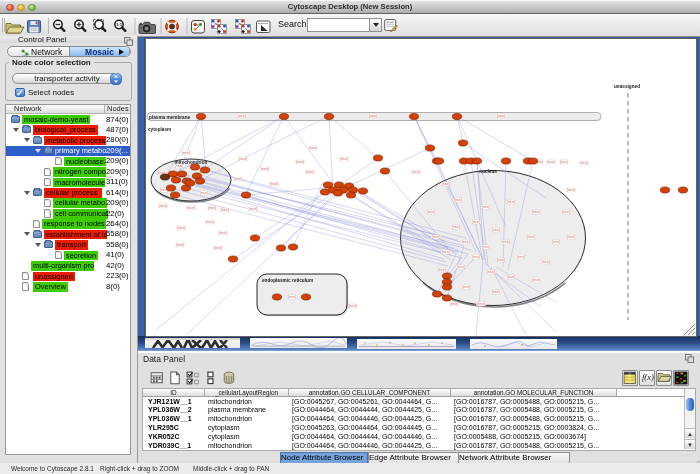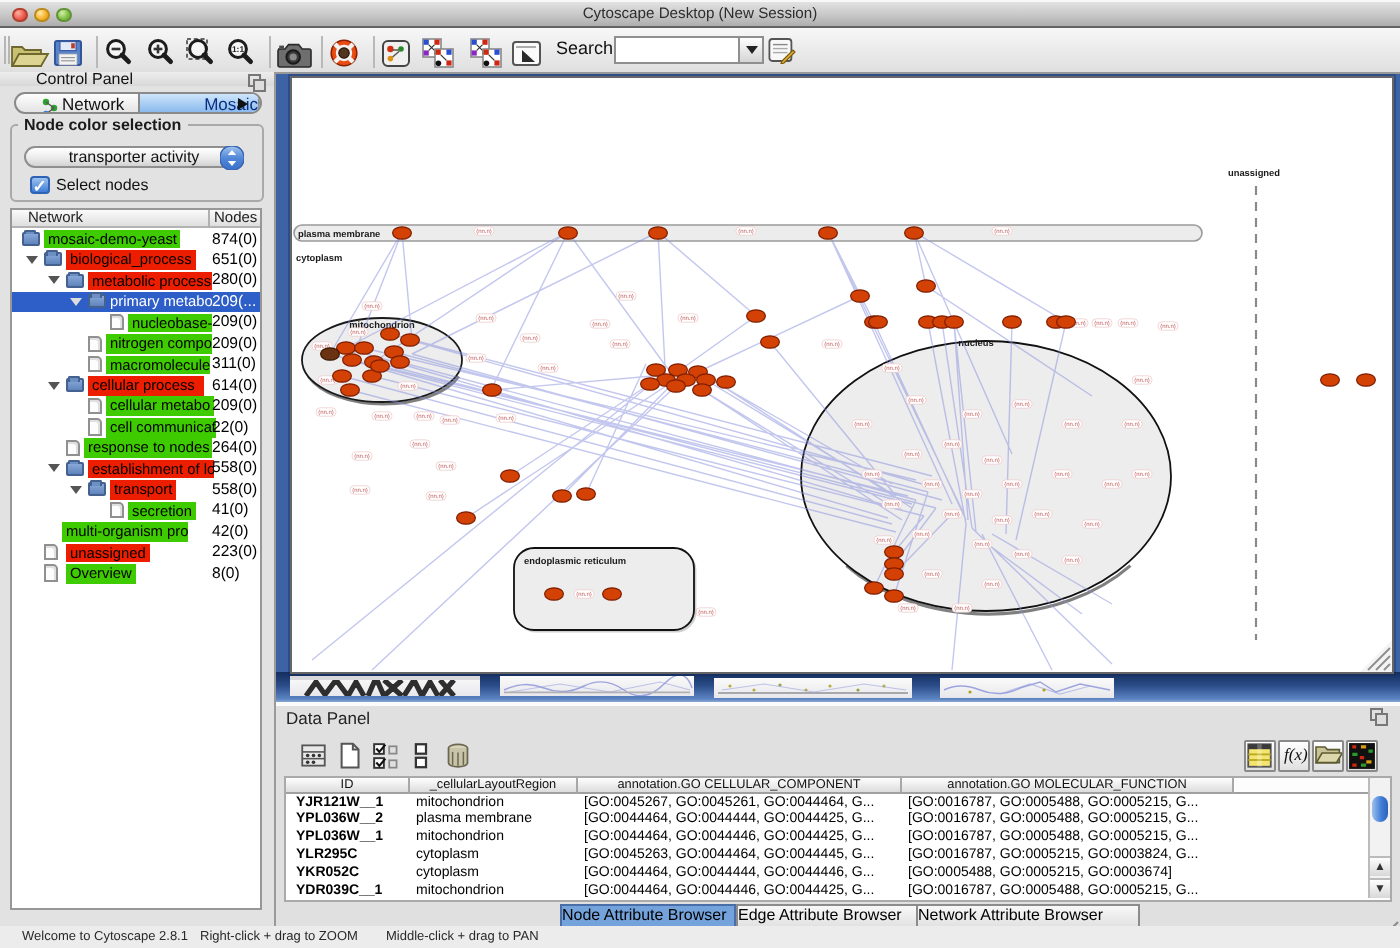--- a/index.html
+++ b/index.html
@@ -1,28 +1,28 @@
 <!DOCTYPE html>
 <html><head><meta charset="utf-8"><style>
 *{margin:0;padding:0;box-sizing:border-box}
 html,body{width:700px;height:474px;overflow:hidden}
 body{position:relative;font-family:"Liberation Sans",sans-serif;background:#ececec}
 .abs{position:absolute}
 
 #titlebar{left:0;top:0;width:700px;height:14px;background:linear-gradient(#e6e6e6,#c9c9c9 55%,#adadad);border-bottom:1px solid #636363;box-shadow:inset 0 1px 0 #f8f8f8}
-#titlebar .t{width:100%;text-align:center;font-size:7.6px;font-weight:normal;color:#2d2d2d;line-height:14.5px}
+#titlebar .t{width:100%;text-align:center;font-size:7.6px;font-weight:bold;color:#2d2d2d;line-height:14.5px}
 .light{position:absolute;top:3.5px;width:7.5px;height:7.5px;border-radius:50%}
 
 #toolbar{left:0;top:14px;width:700px;height:23px;background:linear-gradient(#f7f7f7,#dfdfdf);border-bottom:1px solid #999}
 .tico{position:absolute;top:3px}
 
 #cpanel{left:0;top:36px;width:138px;height:427px;background:#e2e2e2;border-right:1px solid #9a9a9a}
 #cphead{left:0;top:0;width:137px;height:7px;background:linear-gradient(#ededed,#d8d8d8);font-size:8px;color:#111;line-height:7px;padding-left:18px}
 #tabbar{left:7px;top:9.5px;width:124px;height:11.5px;background:linear-gradient(#fdfdfd,#e4e4e4);border:1px solid #8a8a8a;border-radius:8px;overflow:hidden}
-#tabmosaic{position:absolute;left:61px;top:0;width:61px;height:11.5px;background:linear-gradient(#cfe5fb,#8cbbee 80%,#7db0e8);border-left:1px solid #8a8a8a;border-right:1px solid #8a8a8a;color:#0a2f80;font-weight:normal;font-size:8.5px;text-align:right;line-height:11px}
+#tabmosaic{position:absolute;left:61px;top:0;width:61px;height:11.5px;background:linear-gradient(#cfe5fb,#8cbbee 80%,#7db0e8);border-left:1px solid #8a8a8a;border-right:1px solid #8a8a8a;color:#0a2f80;font-weight:bold;font-size:8.5px;text-align:center;line-height:11px}
 #tabnet{position:absolute;left:14px;top:0;font-size:8.5px;color:#111;line-height:11px;padding-left:9px}
 #tabarrow{position:absolute;right:0;top:0;width:16px;height:11.5px}
 #tabarrow:after{content:"";position:absolute;left:5px;top:2.5px;border-left:5.5px solid #111;border-top:3px solid transparent;border-bottom:3px solid transparent}
 #gbox{left:5px;top:26px;width:127px;height:39px;border:1px solid #a9a9a9;border-radius:3px}
 #gboxlab{left:9px;top:22px;background:#e2e2e2;padding:0 3px;font-size:8px;font-weight:bold;color:#1a1a1a}
 #combo{left:12px;top:36.5px;width:110px;height:11px;background:linear-gradient(#fff,#e9e9e9 60%,#d2d2d2);border:1px solid #8f8f8f;border-radius:6px;font-size:8px;color:#111;text-align:center;line-height:10px}
 #cbx{left:15px;top:51.5px;width:9.5px;height:9.5px;border-radius:2px;background:linear-gradient(#9cc2ee,#3f7cd6);border:1px solid #2e62b4;color:#fff;font-size:8.5px;font-weight:bold;line-height:8.5px;text-align:center}
 #cbxlab{left:28px;top:52px;font-size:8px;color:#111}
 #tree{left:5px;top:68px;width:126px;height:351px;background:#fff;border:1px solid #979797}
 #treehead{position:absolute;left:0;top:0;width:124px;height:8.5px;background:linear-gradient(#fbfbfb,#dedede);border-bottom:1px solid #b3b3b3;font-size:7.5px;color:#222;line-height:8.5px}
@@ -211,21 +211,21 @@
       </div>
     <div class="trow" style="top:9.50px">
         <i class="fold" style="left:5px"></i>
         <span class="hl hlg" style="left:16px">mosaic-demo-yeast</span>
         <span class="nds">874(0)</span>
       </div>
       <div class="trow" style="top:19.95px">
         <i class="arr" style="left:7px;border-top-color:#555"></i>
         <i class="fold" style="left:16px"></i>
         <span class="hl hlr" style="left:27px">biological_process</span>
-        <span class="nds">651(0)</span>
+        <span class="nds">487(0)</span>
       </div>
       <div class="trow" style="top:30.40px">
         <i class="arr" style="left:18px;border-top-color:#555"></i>
         <i class="fold" style="left:27px"></i>
         <span class="hl hlr" style="left:38px;width:62px;overflow:hidden">metabolic process</span>
         <span class="nds">280(0)</span>
       </div>
       <div class="trow" style="top:40.85px;background:#2e5ec8;color:#fff">
         <i class="arr" style="left:29px;border-top-color:#ddd"></i>
         <i class="fold" style="left:38px"></i>

